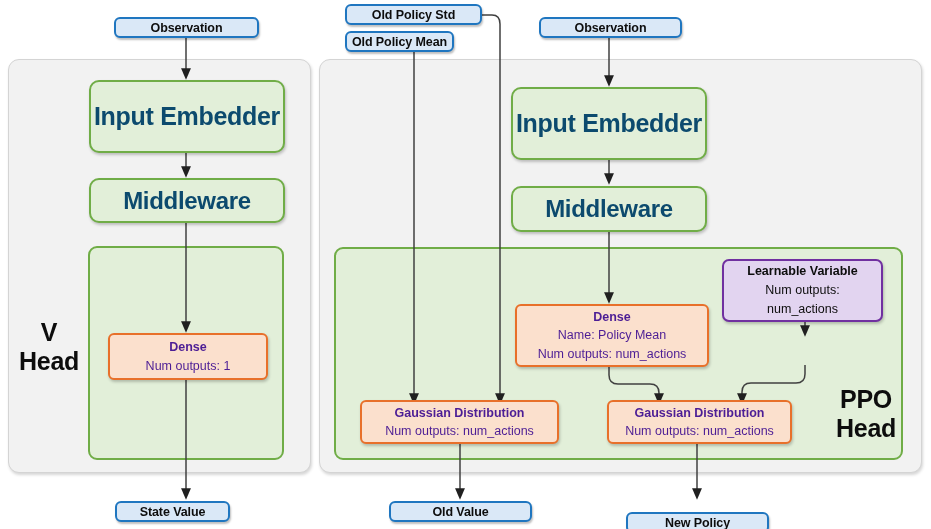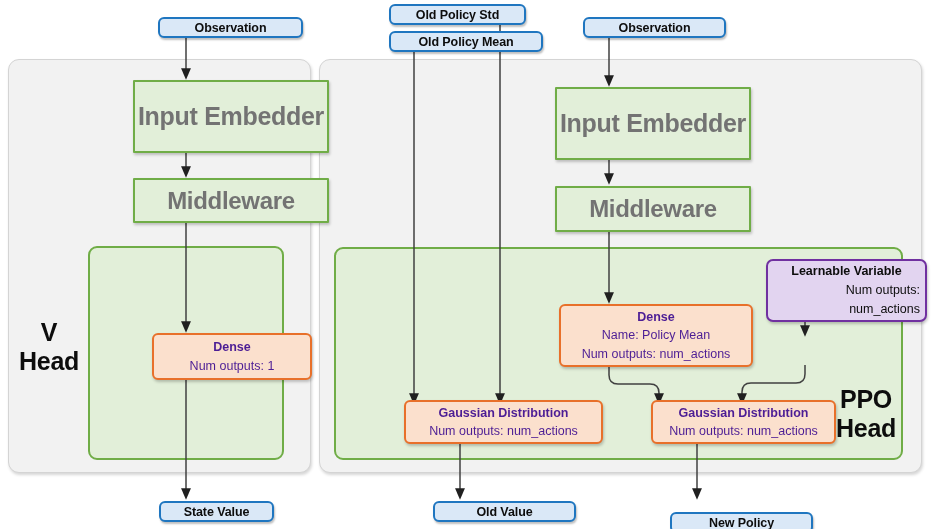--- a/index.html
+++ b/index.html
@@ -26,23 +26,22 @@
     pointer-events: none;
     z-index: 5;
   }
   .node {
     position: absolute;
     box-sizing: border-box;
     display: flex;
     flex-direction: column;
     align-items: center;
     justify-content: center;
-    text-align: right;
+    text-align: center;
     z-index: 10;
-    margin-left: 44px;
   }
   
   .group-grey {
     position: absolute;
     box-sizing: border-box;
     background: #f2f2f2;
     border: 1px solid #d4d4d4;
     border-radius: 11px;
     box-shadow: 1px 2px 3px rgba(0,0,0,0.16);
     z-index: 1;
@@ -64,24 +63,24 @@
     box-shadow: 1px 2px 2px rgba(0,0,0,0.25);
     font-size: 12.5px;
     font-weight: bold;
     color: #0d0d0d;
     letter-spacing: -0.1px;
   }
   
   .proc-box {
     background: #e2efd9;
     border: 2.5px solid #70ad47;
-    border-radius: 1px;
+    border-radius: 10px;
     box-shadow: 1px 2px 3px rgba(0,0,0,0.22);
     font-weight: bold;
-    color: #737373;
+    color: #0c4a6e;
   }
   .proc-box .title-lg { font-size: 25px; letter-spacing: -0.3px; }
   .proc-box .title-md { font-size: 24px; letter-spacing: -0.3px; }
   
   .op-box {
     background: #fbe0cd;
     border: 2.5px solid #e8702a;
     border-radius: 6px;
     box-shadow: 1px 2px 3px rgba(0,0,0,0.22);
     color: #4c1d95;
@@ -184,21 +183,21 @@
   </div>
 
   <div class="node io-box" style="left:115px; top:501px; width:115px; height:21px;">
     <span>State Value</span>
   </div>
 
   <div class="node io-box" style="left:345px; top:4px; width:137px; height:21px;">
     <span>Old Policy Std</span>
   </div>
 
-  <div class="node io-box" style="left:345px; top:31px; width:154px; height:21px;">
+  <div class="node io-box" style="left:345px; top:31px; width:109px; height:21px;">
     <span>Old Policy Mean</span>
   </div>
 
   <div class="node io-box" style="left:539px; top:17px; width:143px; height:21px;">
     <span>Observation</span>
   </div>
 
   <div class="node proc-box" style="left:511px; top:87px; width:196px; height:73px;">
     <span class="title-lg">Input Embedder</span>
   </div>

